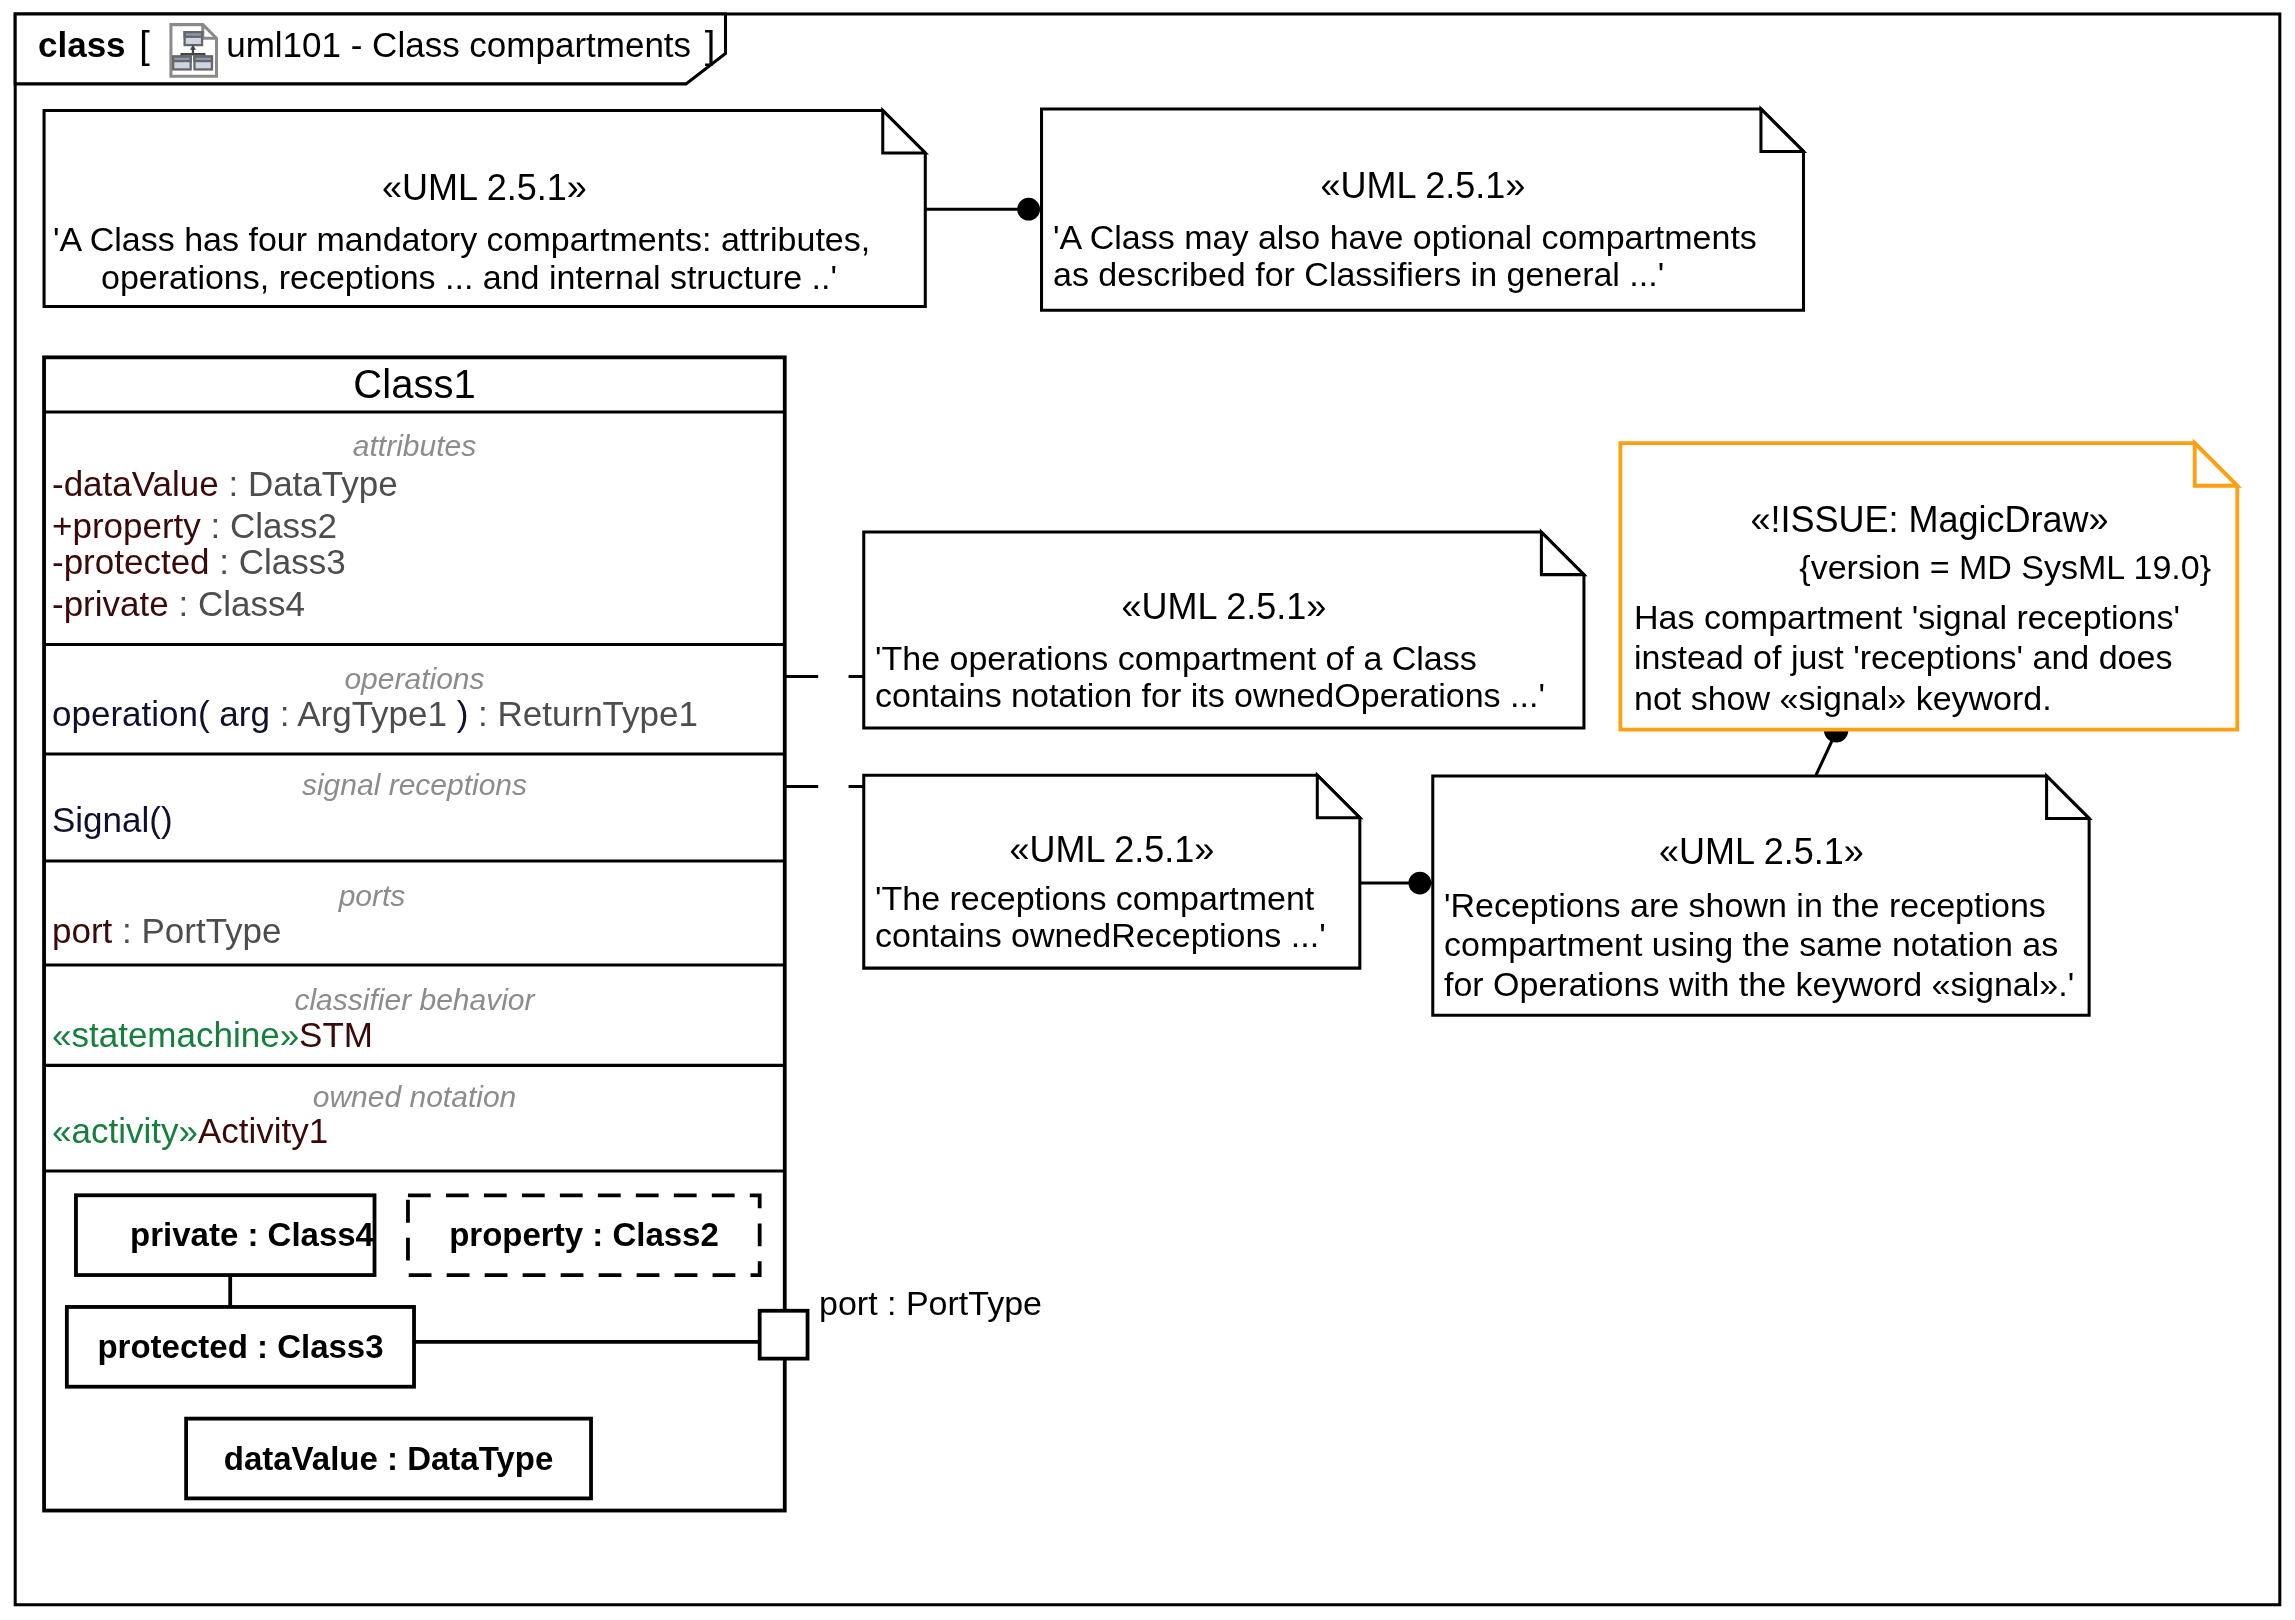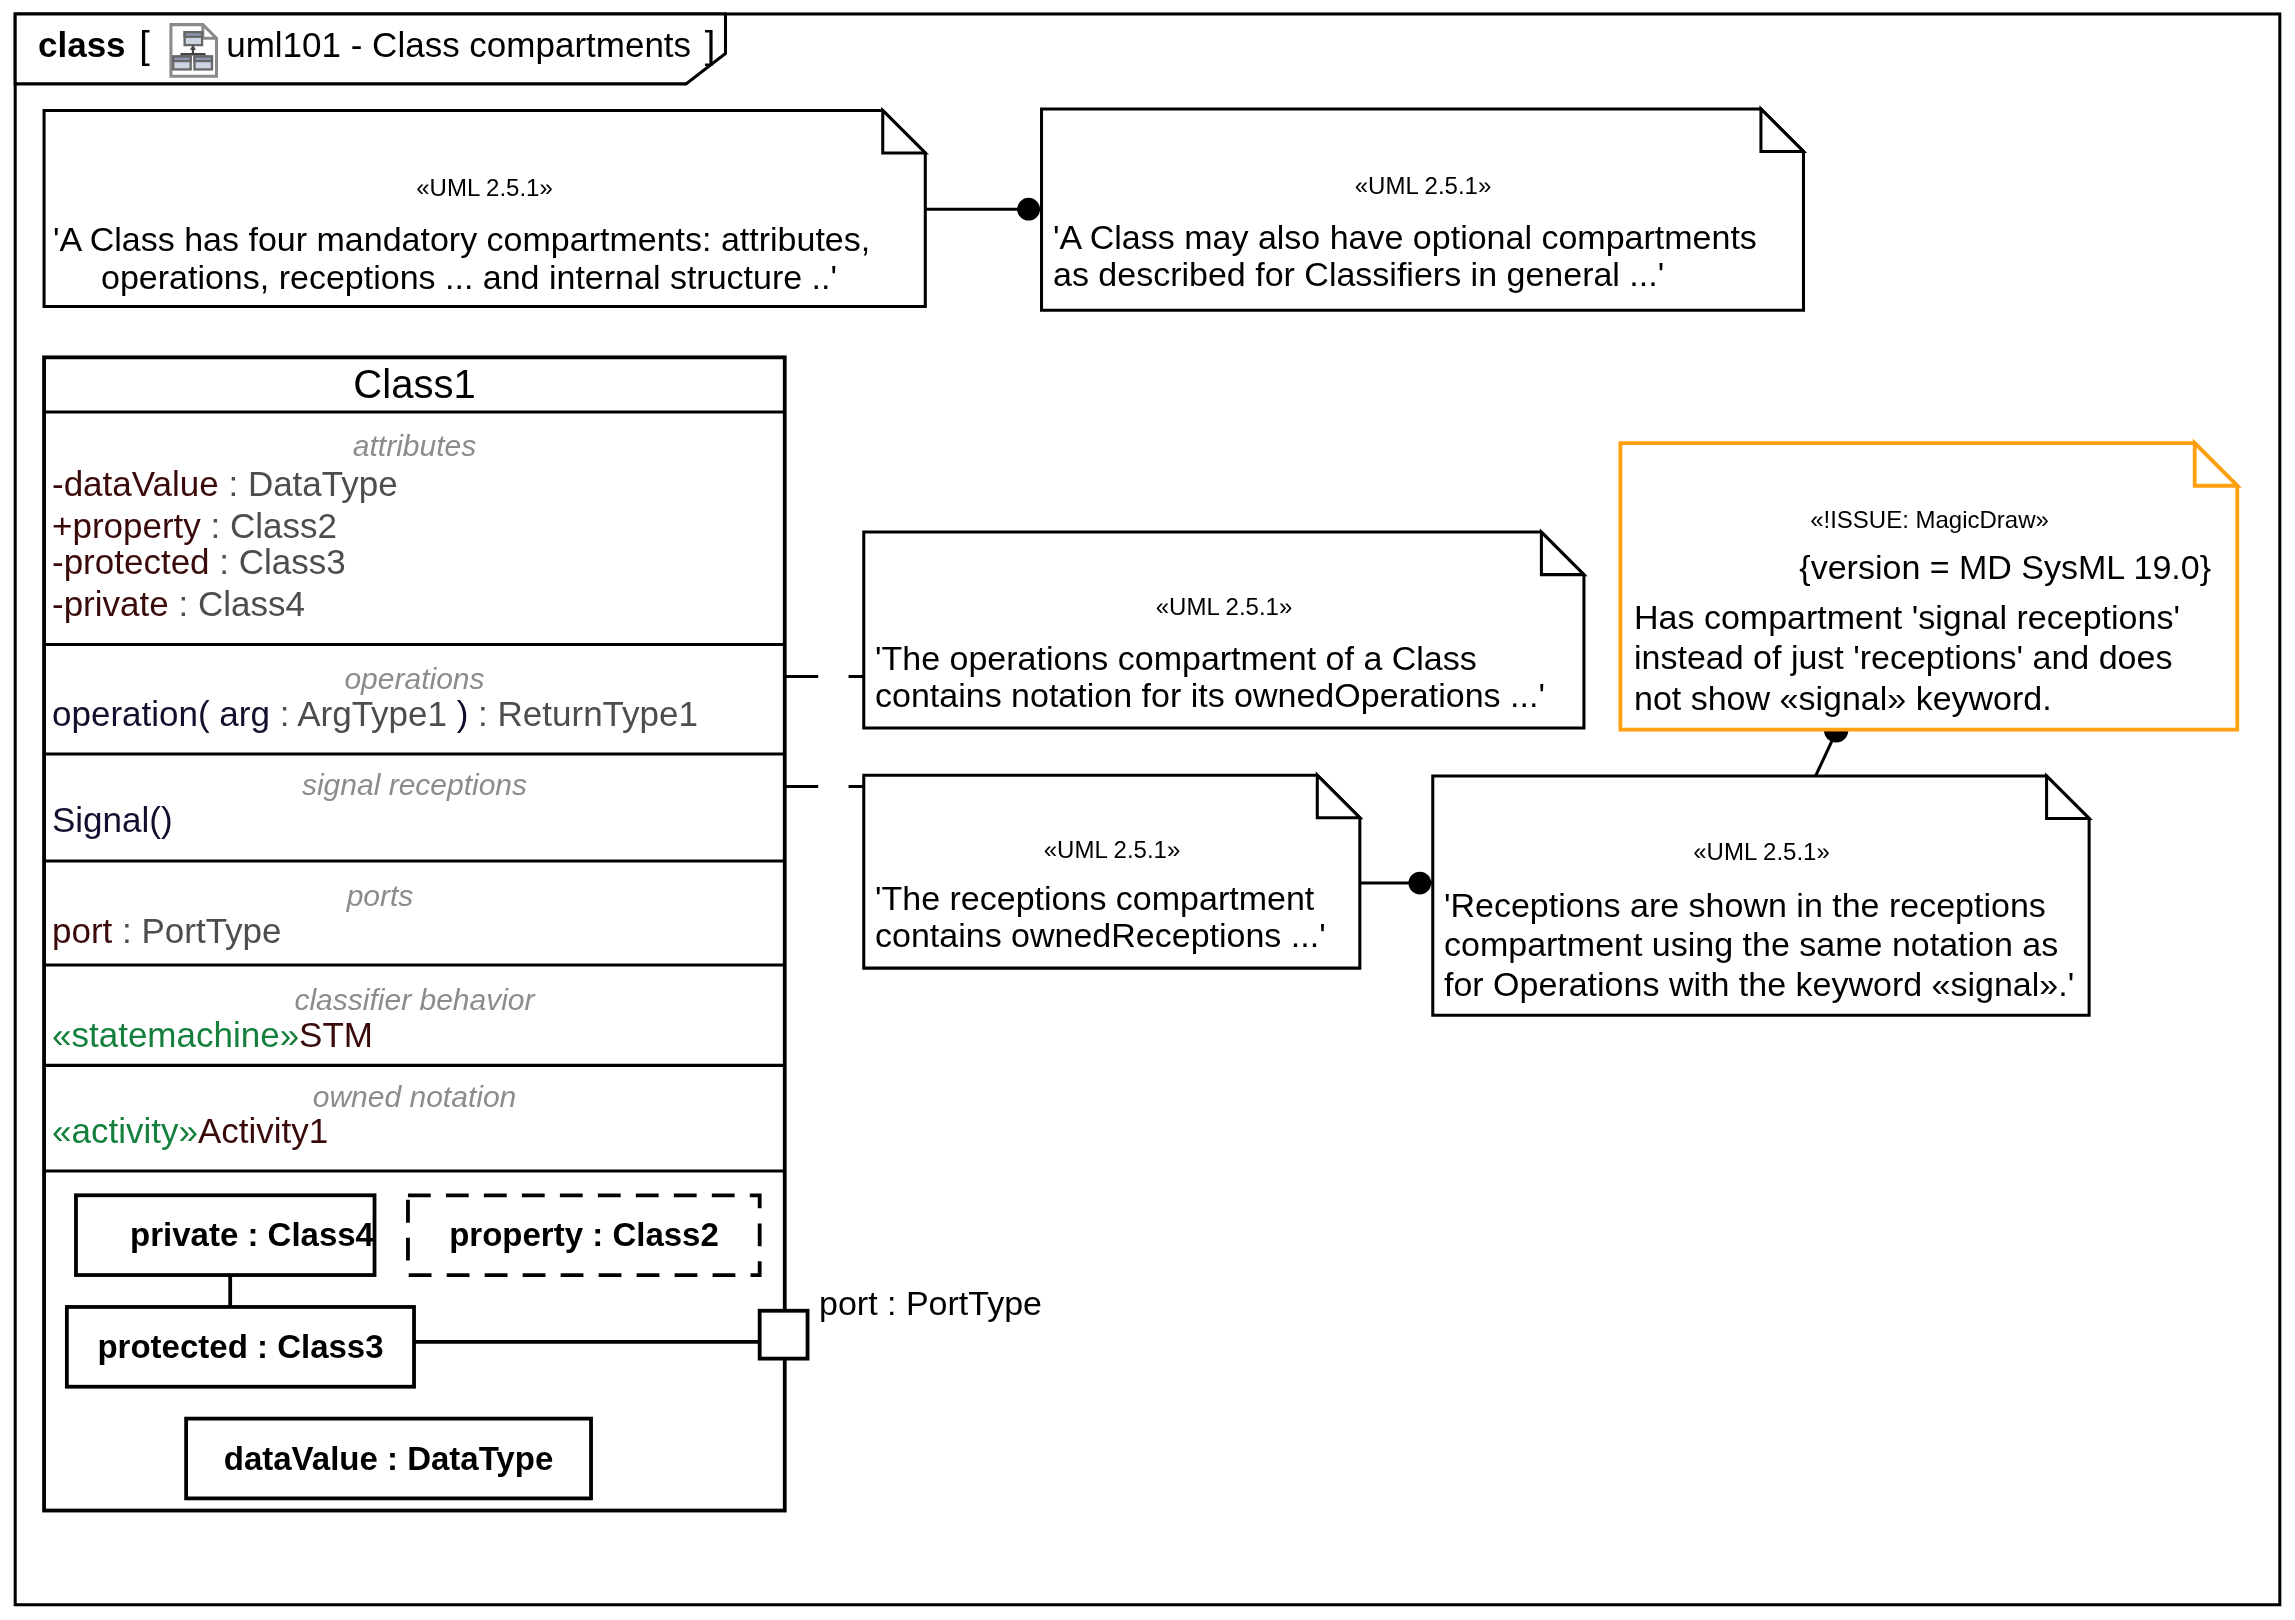--- a/index.html
+++ b/index.html
@@ -17,21 +17,21 @@
   .ctr{text-align:center;}
   .rgt{text-align:right;}
   .tab-row{
     position:absolute;left:38px;top:20px;height:50px;
     display:flex;align-items:center;gap:13.7px;font-size:35px;
   }
   .tab-kw{font-weight:bold;}
   .bracket{font-size:38px;}
   .cls-name{font-weight:normal;font-size:40px;}
   .cmp-label{font-style:italic;color:#8c8c8c;font-size:30px;}
-  .note-h{font-size:24px;line-height:38px;height:38px;}
+  .note-h{font-size:36px;line-height:38px;height:38px;}
   .note-l{font-size:34px;line-height:38px;height:38px;}
   .part-label{font-weight:bold;font-size:33px;color:#000;}
   .port-label{font-size:34px;color:#000;}
   .seg-name{color:#3a0a0a;}
   .seg-type{color:#4d4d4d;}
   .seg-op{color:#10102e;}
   .seg-kw{color:#15803d;}
 </style>
 </head>
 <body>
@@ -161,21 +161,21 @@
   <div class="t" style="left:52px;top:505px;"><span class="seg-name">+property</span><span class="seg-type"> : Class2</span></div>
   <div class="t" style="left:52px;top:541px;"><span class="seg-name">-protected</span><span class="seg-type"> : Class3</span></div>
   <div class="t" style="left:52px;top:583px;"><span class="seg-name">-private</span><span class="seg-type"> : Class4</span></div>
 
   <div class="t cmp-label ctr" style="left:44px;top:658px;width:741px;">operations</div>
   <div class="t" style="left:52px;top:693px;"><span class="seg-op">operation( arg</span><span class="seg-type"> : ArgType1</span><span class="seg-op"> ) </span><span class="seg-type">: ReturnType1</span></div>
 
   <div class="t cmp-label ctr" style="left:44px;top:764px;width:741px;">signal receptions</div>
   <div class="t" style="left:52px;top:799px;"><span class="seg-op">Signal()</span></div>
 
-  <div class="t cmp-label ctr" style="left:44px;top:875px;width:592px;padding-left:40px;">ports</div>
+  <div class="t cmp-label ctr" style="left:36px;top:875px;width:592px;padding-left:40px;">ports</div>
   <div class="t" style="left:52px;top:910px;"><span class="seg-name">port</span><span class="seg-type"> : PortType</span></div>
 
   <div class="t cmp-label ctr" style="left:44px;top:979px;width:741px;">classifier behavior</div>
   <div class="t" style="left:52px;top:1014px;"><span class="seg-kw">«statemachine»</span><span class="seg-name">STM</span></div>
 
   <div class="t cmp-label ctr" style="left:44px;top:1076px;width:741px;">owned notation</div>
   <div class="t" style="left:52px;top:1110px;"><span class="seg-kw">«activity»</span><span class="seg-name">Activity1</span></div>
 
   <div class="t part-label ctr" style="left:76px;top:1214px;width:352px;">private : Class4</div>
   <div class="t part-label ctr" style="left:408px;top:1214px;width:352px;">property : Class2</div>

